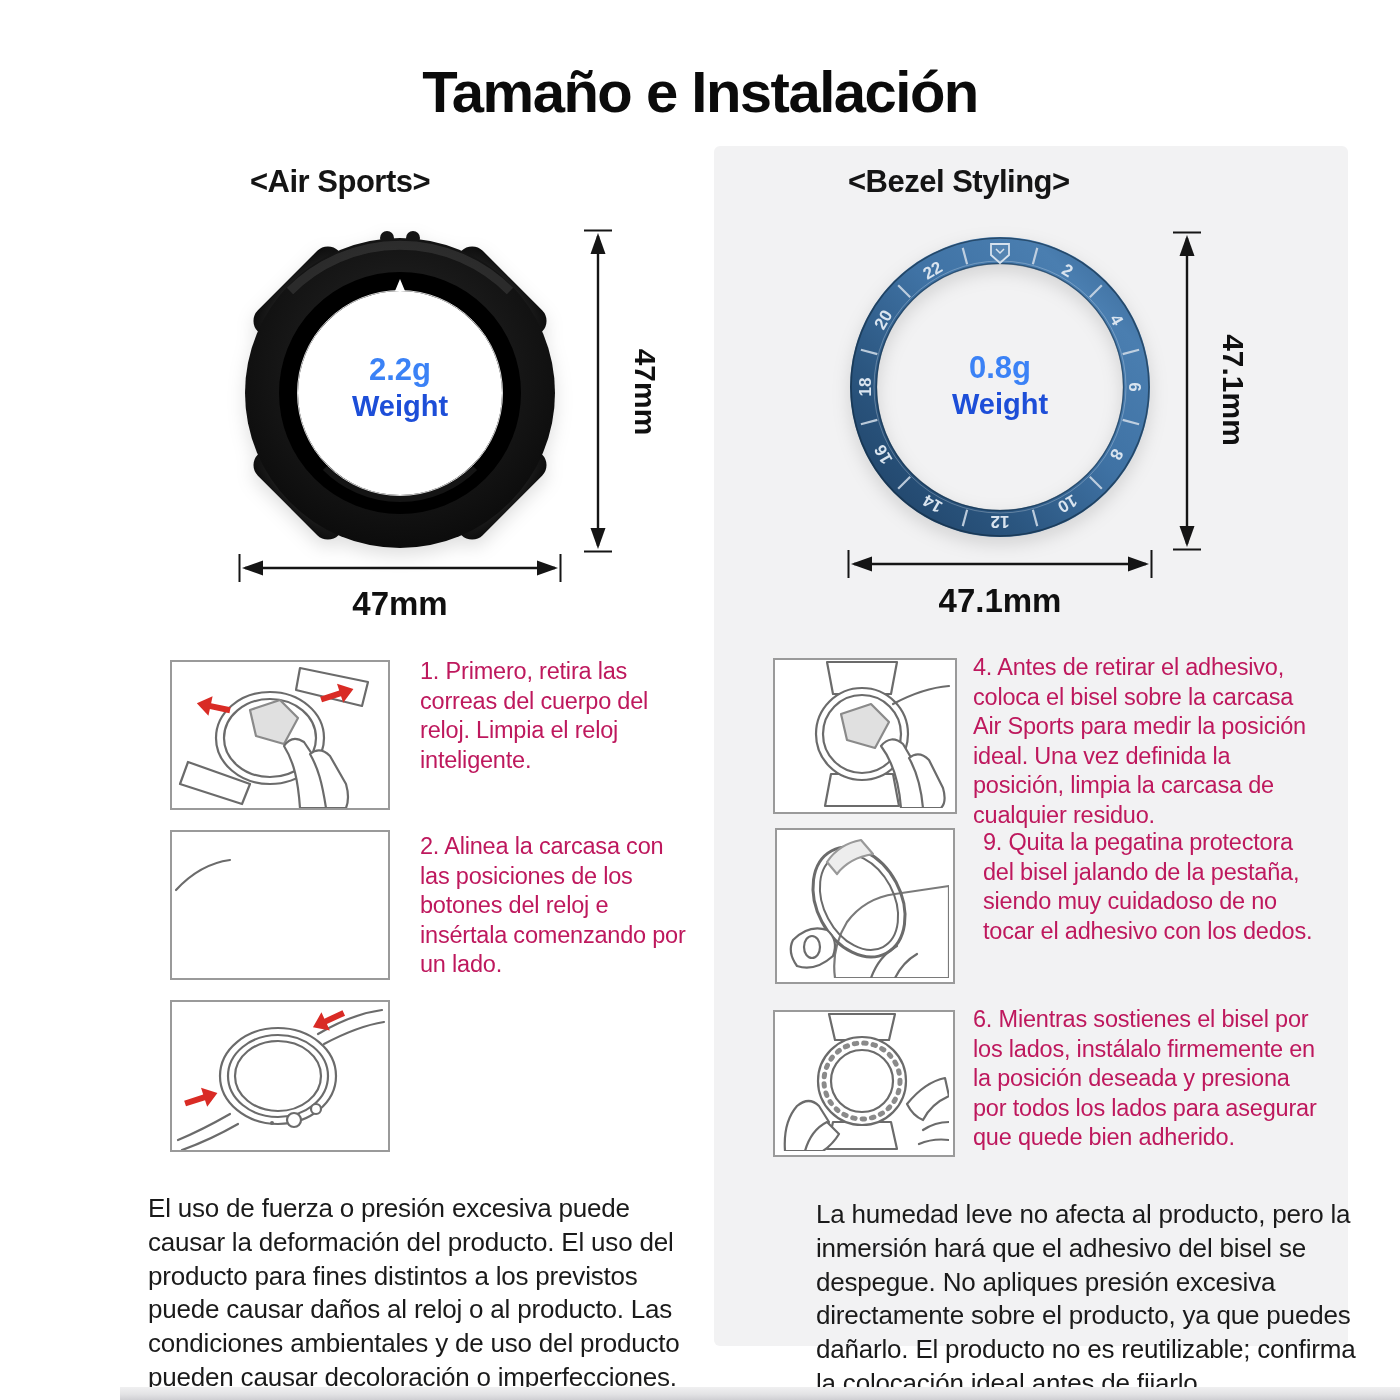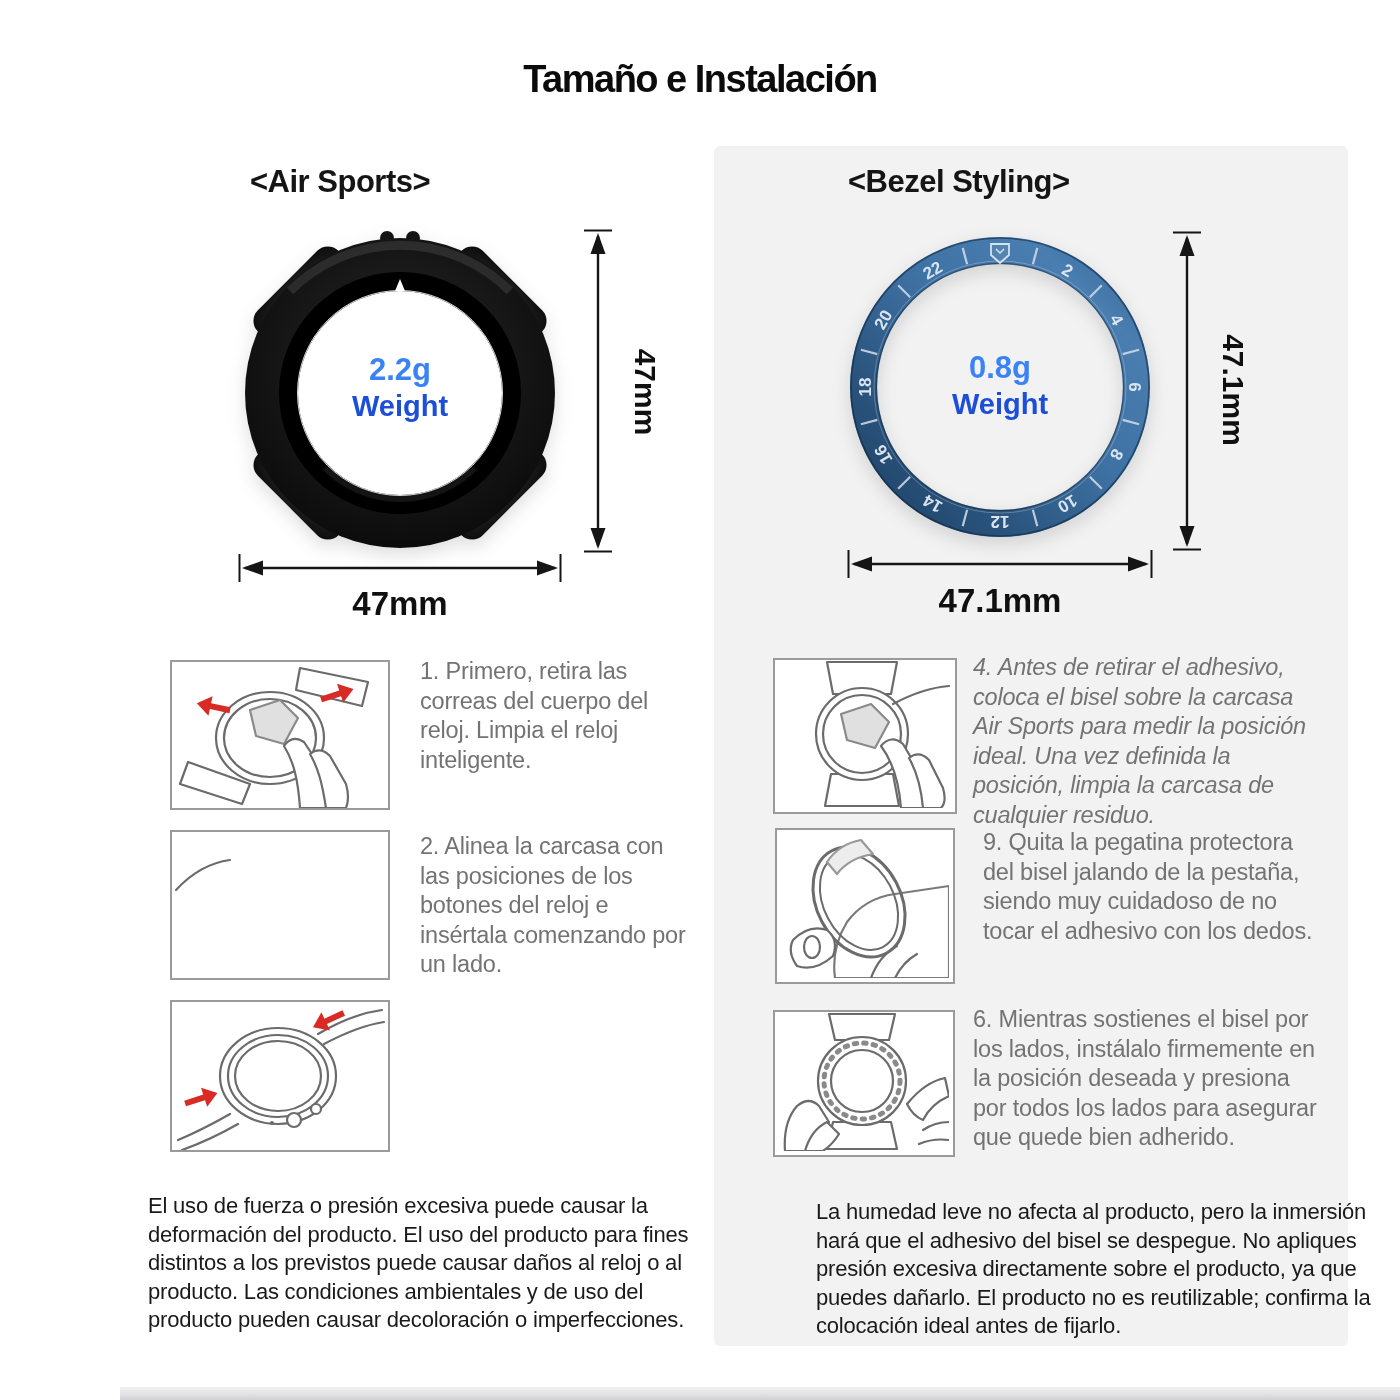--- a/index.html
+++ b/index.html
@@ -2,33 +2,33 @@
 <html><head>
 <meta charset="utf-8">
 <style>
   html,body{margin:0;padding:0;background:#ffffff;}
   #canvas{
     position:relative;width:1400px;height:1400px;background:#ffffff;overflow:hidden;
     font-family:"Liberation Sans","DejaVu Sans",sans-serif;color:#111;
   }
   .abs{position:absolute;}
   #right-card{left:714px;top:146px;width:634px;height:1200px;background:#f2f2f3;border-radius:6px;}
-  #main-title{left:0;top:58px;width:1400px;text-align:center;font-size:38px;font-weight:700;
+  #main-title{left:0;top:58px;width:1400px;text-align:center;font-size:58px;font-weight:700;
     letter-spacing:-1.5px;color:#0b0b0b;}
   .col-heading{width:340px;text-align:left;font-size:31px;font-weight:700;letter-spacing:-0.5px;color:#151515;}
   #heading-left{left:250px;top:164px;}
   #heading-right{left:848px;top:164px;}
   .ring-svg{filter:drop-shadow(0 7px 9px rgba(0,0,0,0.13));}
   .weight-val{width:200px;text-align:center;font-size:31px;font-weight:700;color:#3b82f6;}
   .weight-lab{width:200px;text-align:center;font-size:29px;font-weight:600;color:#1d4ed8;}
   .vlabel{height:40px;text-align:center;font-size:30px;font-weight:700;transform:rotate(90deg);color:#101010;}
   .hlabel{width:200px;text-align:center;font-size:33px;font-weight:700;color:#101010;}
   .sbox{background:#ffffff;border:2px solid #9a9a9a;}
-  .step-text{font-size:23.5px;line-height:1.26;letter-spacing:-0.2px;color:#737373;}
-  .note-text{font-size:22px;line-height:1.3;letter-spacing:-0.2px;color:#1a1a1a;}
+  .step-text{font-size:23.5px;line-height:1.26;letter-spacing:-0.2px;color:#be185d;}
+  .note-text{font-size:26px;line-height:1.3;letter-spacing:-0.2px;color:#1a1a1a;}
   #bottom-strip{left:120px;top:1387px;width:1280px;height:13px;
     background:linear-gradient(#f0f0f1 0%,#e3e3e5 55%,#cfcfd3 100%);}
   svg text{font-family:"Liberation Sans","DejaVu Sans",sans-serif;}
 </style>
 </head>
 <body>
 
 <div id="canvas">
 
   <div id="right-card" class="abs"></div>
@@ -270,21 +270,21 @@
       <polygon points="52,2 122,2 116,34 58,34" fill="#fff"></polygon>
       <polygon points="56,114 118,114 124,146 50,146" fill="#fff"></polygon>
       <circle cx="87" cy="74" r="46" fill="#fff"></circle>
       <circle cx="87" cy="74" r="39"></circle>
       <polygon points="66,54 96,44 114,62 100,88 72,80" fill="#e0e0e0" stroke="#8a8a8a"></polygon>
       <path d="M126,148 C124,122 118,102 106,86 Q116,74 128,84 L148,118 Q154,138 148,148 Z" fill="#fff"></path>
       <path d="M148,148 C146,126 142,112 134,98 Q144,90 154,100 L168,128 Q172,142 166,148 Z" fill="#fff"></path>
       <path d="M118,44 Q148,28 174,26"></path>
     </svg>
   </div>
-  <div class="abs step-text" style="left:973px;top:653px;width:348px;font-style:italic;">4. Antes de retirar el adhesivo, coloca el bisel sobre la carcasa Air Sports para medir la posición ideal. Una vez definida la posición, limpia la carcasa de cualquier residuo.</div>
+  <div class="abs step-text" style="left:973px;top:653px;width:348px;">4. Antes de retirar el adhesivo, coloca el bisel sobre la carcasa Air Sports para medir la posición ideal. Una vez definida la posición, limpia la carcasa de cualquier residuo.</div>
 
   <div class="abs sbox" style="left:775px;top:828px;width:176px;height:152px;">
     <svg width="172" height="148" viewBox="0 0 172 148" fill="none" stroke="#6b6b6b" stroke-width="2.2" stroke-linecap="round" stroke-linejoin="round">
       <path d="M70,92 Q88,68 118,64 L172,56 L172,148 L58,148 Q54,118 70,92 Z" fill="#fff" stroke="#7a7a7a"></path>
       <g transform="rotate(-28 82 72)">
         <ellipse cx="82" cy="72" rx="42" ry="58" stroke-width="3"></ellipse>
         <ellipse cx="82" cy="72" rx="35" ry="51" stroke-width="2"></ellipse>
       </g>
       <path d="M50,32 Q62,14 84,10 L96,24 Q72,28 60,44 Z" fill="#ededed" stroke="#999"></path>
       <path d="M16,110 Q32,94 50,100 Q62,110 56,126 Q38,142 20,136 Q10,122 16,110 Z" fill="#fff"></path>

